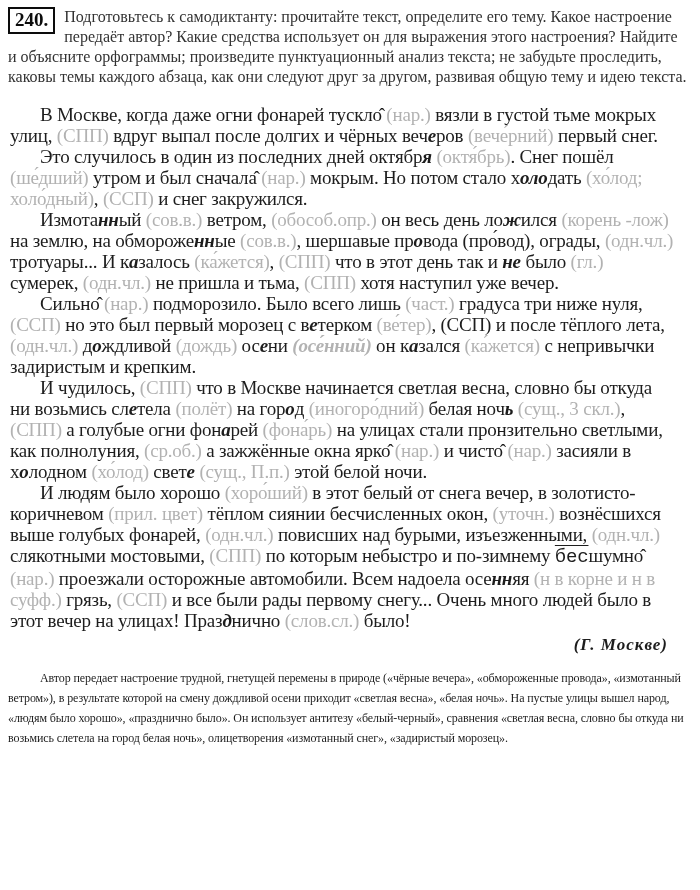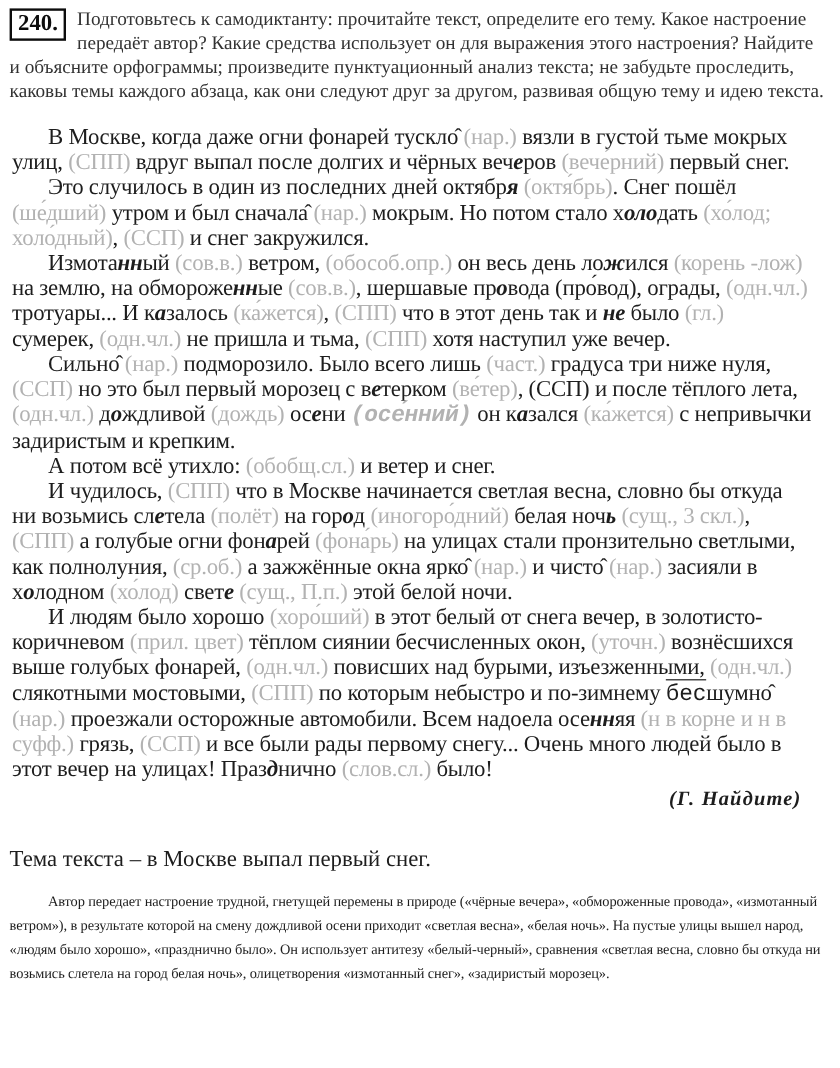--- a/index.html
+++ b/index.html
@@ -45,21 +45,21 @@
     letter-spacing:-0.2px;
   }
   .para{
     margin:0;
     text-indent:30px;
     text-align:left;
   }
   .seg-t{color:var(--ink);}
   .seg-o{font-style:italic;font-weight:bold;color:var(--ink);}
   .seg-n{color:var(--note);}
-  .seg-ni{color:var(--note);font-style:italic;font-weight:bold;font-family:Liberation Mono, monospace;}
+  .seg-ni{color:var(--note);font-style:italic;font-weight:bold;}
   .seg-ov{color:var(--ink);text-decoration:overline;font-family:Liberation Mono, monospace;}
   
   .signature{
     margin:4px 32px 0 0;
     text-align:right;
     font-weight:bold;
     font-style:italic;
     font-size:17px;
     letter-spacing:1px;
   }
@@ -84,24 +84,22 @@
 
   <div class="task">
     <span class="numbox"><span>240.</span></span><span class="instruction">Подготовьтесь к самодиктанту: прочитайте текст, определите его тему. Какое настроение передаёт автор? Какие средства использует он для выражения этого настроения? Найдите и объясните орфограммы; произведите пунктуационный анализ текста; не забудьте проследить, каковы темы каждого абзаца, как они следуют друг за другом, развивая общую тему и идею текста.</span>
   </div>
 
   <div class="dictation">
       <p class="para"><span class="seg-t">В Москве, когда даже огни фонарей тускло̂ </span><span class="seg-n">(нар.)</span><span class="seg-t"> вязли в густой тьме мокрых улиц, </span><span class="seg-n">(СПП)</span><span class="seg-t"> вдруг выпал после долгих и чёрных веч</span><span class="seg-o">е</span><span class="seg-t">ров </span><span class="seg-n">(вече́рний)</span><span class="seg-t"> первый снег.</span></p>
       <p class="para"><span class="seg-t">Это случилось в один из последних дней октябр</span><span class="seg-o">я</span><span class="seg-t"> </span><span class="seg-n">(октя́брь)</span><span class="seg-t">. Снег пошёл </span><span class="seg-n">(ше́дший)</span><span class="seg-t"> утром и был сначала̂ </span><span class="seg-n">(нар.)</span><span class="seg-t"> мокрым. Но потом стало х</span><span class="seg-o">оло</span><span class="seg-t">дать </span><span class="seg-n">(хо́лод; холо́дный)</span><span class="seg-t">, </span><span class="seg-n">(ССП)</span><span class="seg-t"> и снег закружился.</span></p>
       <p class="para"><span class="seg-t">Измота</span><span class="seg-o">нн</span><span class="seg-t">ый </span><span class="seg-n">(сов.в.)</span><span class="seg-t"> ветром, </span><span class="seg-n">(обособ.опр.)</span><span class="seg-t"> он весь день ло</span><span class="seg-o">ж</span><span class="seg-t">ился </span><span class="seg-n">(корень -лож)</span><span class="seg-t"> на землю, на обмороже</span><span class="seg-o">нн</span><span class="seg-t">ые </span><span class="seg-n">(сов.в.)</span><span class="seg-t">, шершавые пр</span><span class="seg-o">о</span><span class="seg-t">вода (про́вод), ограды, </span><span class="seg-n">(одн.чл.)</span><span class="seg-t"> тротуары... И к</span><span class="seg-o">а</span><span class="seg-t">залось </span><span class="seg-n">(ка́жется)</span><span class="seg-t">, </span><span class="seg-n">(СПП)</span><span class="seg-t"> что в этот день так и </span><span class="seg-o">не</span><span class="seg-t"> было </span><span class="seg-n">(гл.)</span><span class="seg-t"> сумерек, </span><span class="seg-n">(одн.чл.)</span><span class="seg-t"> не пришла и тьма, </span><span class="seg-n">(СПП)</span><span class="seg-t"> хотя наступил уже вечер.</span></p>
       <p class="para"><span class="seg-t">Сильно̂ </span><span class="seg-n">(нар.)</span><span class="seg-t"> подморозило. Было всего лишь </span><span class="seg-n">(част.)</span><span class="seg-t"> градуса три ниже нуля, </span><span class="seg-n">(ССП)</span><span class="seg-t"> но это был первый морозец с в</span><span class="seg-o">е</span><span class="seg-t">терком </span><span class="seg-n">(ве́тер)</span><span class="seg-t">, (ССП) и после тёплого лета, </span><span class="seg-n">(одн.чл.)</span><span class="seg-t"> д</span><span class="seg-o">о</span><span class="seg-t">ждливой </span><span class="seg-n">(дождь)</span><span class="seg-t"> ос</span><span class="seg-o">е</span><span class="seg-t">ни </span><span class="seg-ni">(осе́нний)</span><span class="seg-t"> он к</span><span class="seg-o">а</span><span class="seg-t">зался </span><span class="seg-n">(ка́жется)</span><span class="seg-t"> с непривычки задиристым и крепким.</span></p>
-      <p class="para"><span class="seg-t">А потом всё утихло: </span><span class="seg-n">(обобщ.сл.)</span><span class="seg-t"> и ветер и снег.</span></p>
       <p class="para"><span class="seg-t">И чудилось, </span><span class="seg-n">(СПП)</span><span class="seg-t"> что в Москве начинается светлая весна, словно бы откуда ни возьмись сл</span><span class="seg-o">е</span><span class="seg-t">тела </span><span class="seg-n">(полёт)</span><span class="seg-t"> на гор</span><span class="seg-o">о</span><span class="seg-t">д </span><span class="seg-n">(иногоро́дний)</span><span class="seg-t"> белая ноч</span><span class="seg-o">ь</span><span class="seg-t"> </span><span class="seg-n">(сущ., 3 скл.)</span><span class="seg-t">, </span><span class="seg-n">(СПП)</span><span class="seg-t"> а голубые огни фон</span><span class="seg-o">а</span><span class="seg-t">рей </span><span class="seg-n">(фона́рь)</span><span class="seg-t"> на улицах стали пронзительно светлыми, как полнолуния, </span><span class="seg-n">(ср.об.)</span><span class="seg-t"> а зажжённые окна ярко̂ </span><span class="seg-n">(нар.)</span><span class="seg-t"> и чисто̂ </span><span class="seg-n">(нар.)</span><span class="seg-t"> засияли в х</span><span class="seg-o">о</span><span class="seg-t">лодном </span><span class="seg-n">(хо́лод)</span><span class="seg-t"> свет</span><span class="seg-o">е</span><span class="seg-t"> </span><span class="seg-n">(сущ., П.п.)</span><span class="seg-t"> этой белой ночи.</span></p>
       <p class="para"><span class="seg-t">И людям было хорошо </span><span class="seg-n">(хоро́ший)</span><span class="seg-t"> в этот белый от снега вечер, в золотисто-коричневом </span><span class="seg-n">(прил. цвет)</span><span class="seg-t"> тёплом сиянии бесчисленных окон, </span><span class="seg-n">(уточн.)</span><span class="seg-t"> вознёсшихся выше голубых фонарей, </span><span class="seg-n">(одн.чл.)</span><span class="seg-t"> повисших над бурыми, изъезженными, </span><span class="seg-n">(одн.чл.)</span><span class="seg-t"> слякотными мостовыми, </span><span class="seg-n">(СПП)</span><span class="seg-t"> по которым небыстро и по-зимнему </span><span class="seg-ov">бес</span><span class="seg-t">шумно̂ </span><span class="seg-n">(нар.)</span><span class="seg-t"> проезжали осторожные автомобили. Всем надоела осе</span><span class="seg-o">нн</span><span class="seg-t">яя </span><span class="seg-n">(н в корне и н в суфф.)</span><span class="seg-t"> грязь, </span><span class="seg-n">(ССП)</span><span class="seg-t"> и все были рады первому снегу... Очень много людей было в этот вечер на улицах! Праз</span><span class="seg-o">д</span><span class="seg-t">нично </span><span class="seg-n">(слов.сл.)</span><span class="seg-t"> было!</span></p>
     </div>
 
-  <div class="signature">(Г. Найдите)</div>
+  <div class="signature">(Г. Москве)</div>
 
-  <div class="theme">Тема текста – в Москве выпал первый снег.</div>
 
   <p class="analysis">Автор передает настроение трудной, гнетущей перемены в природе («чёрные вечера», «обмороженные  провода», «измотанный ветром»), в результате которой на смену дождливой осени приходит «светлая весна», «белая ночь». На пустые улицы вышел народ, «людям было хорошо», «празднично было». Он использует антитезу «белый-черный», сравнения «светлая весна, словно бы откуда ни возьмись слетела на город белая ночь», олицетворения «измотанный снег», «задиристый морозец».</p>
 
 </div>
 
 </body></html>

